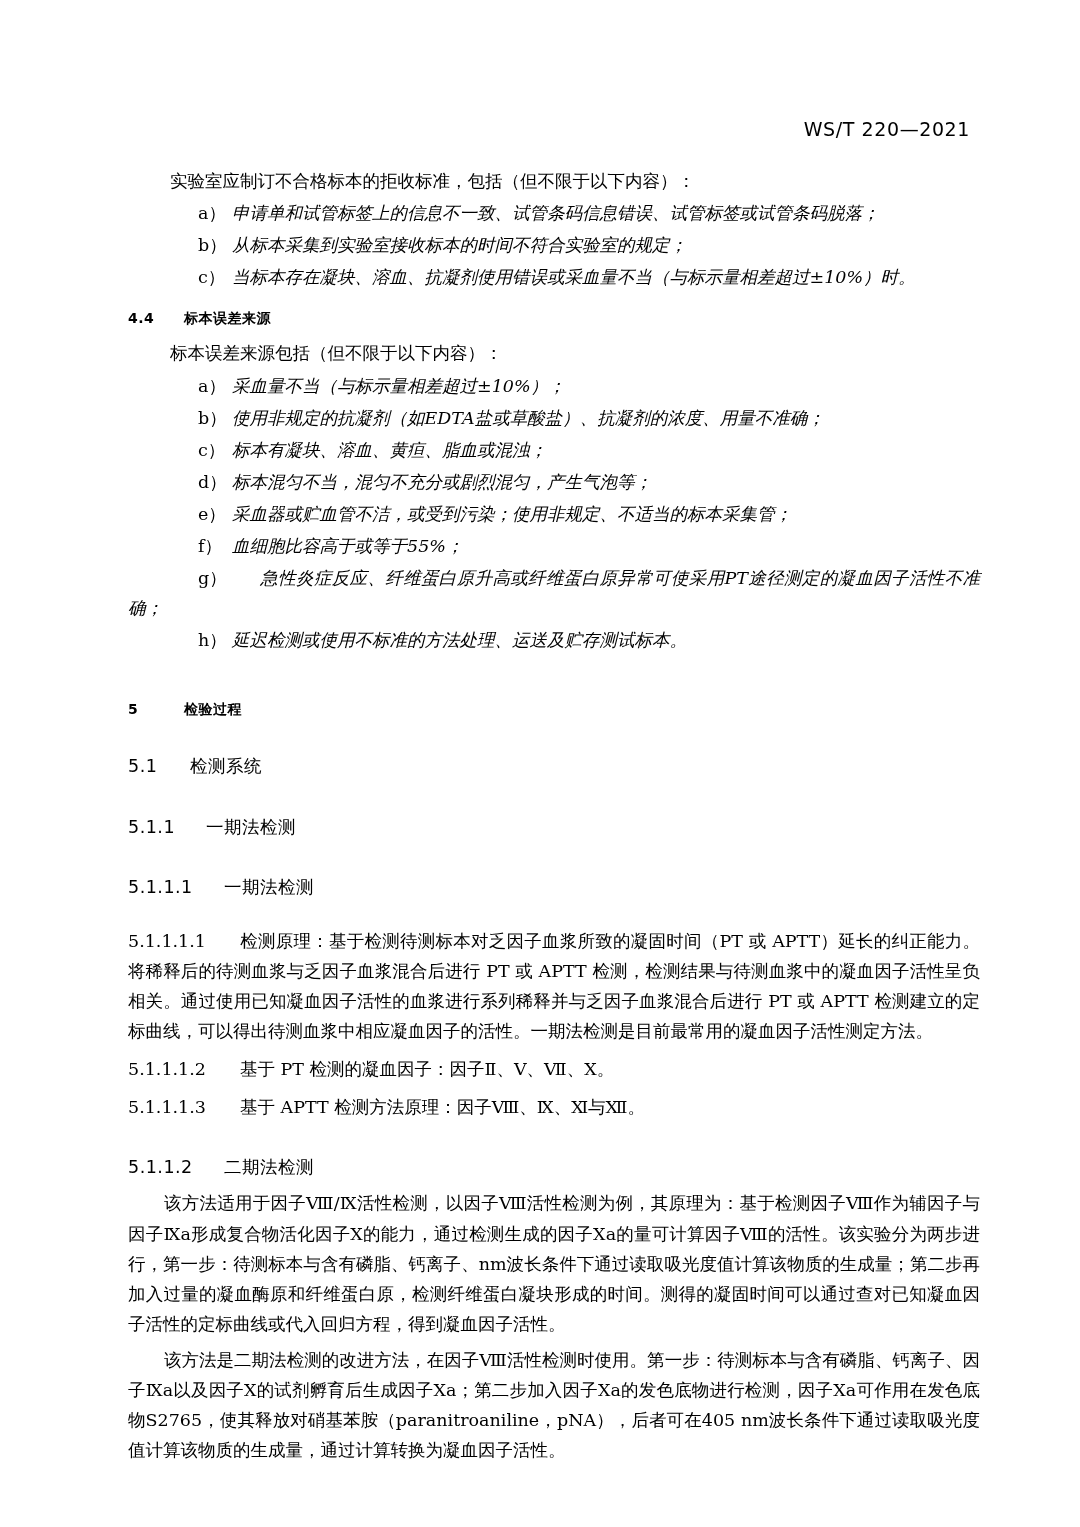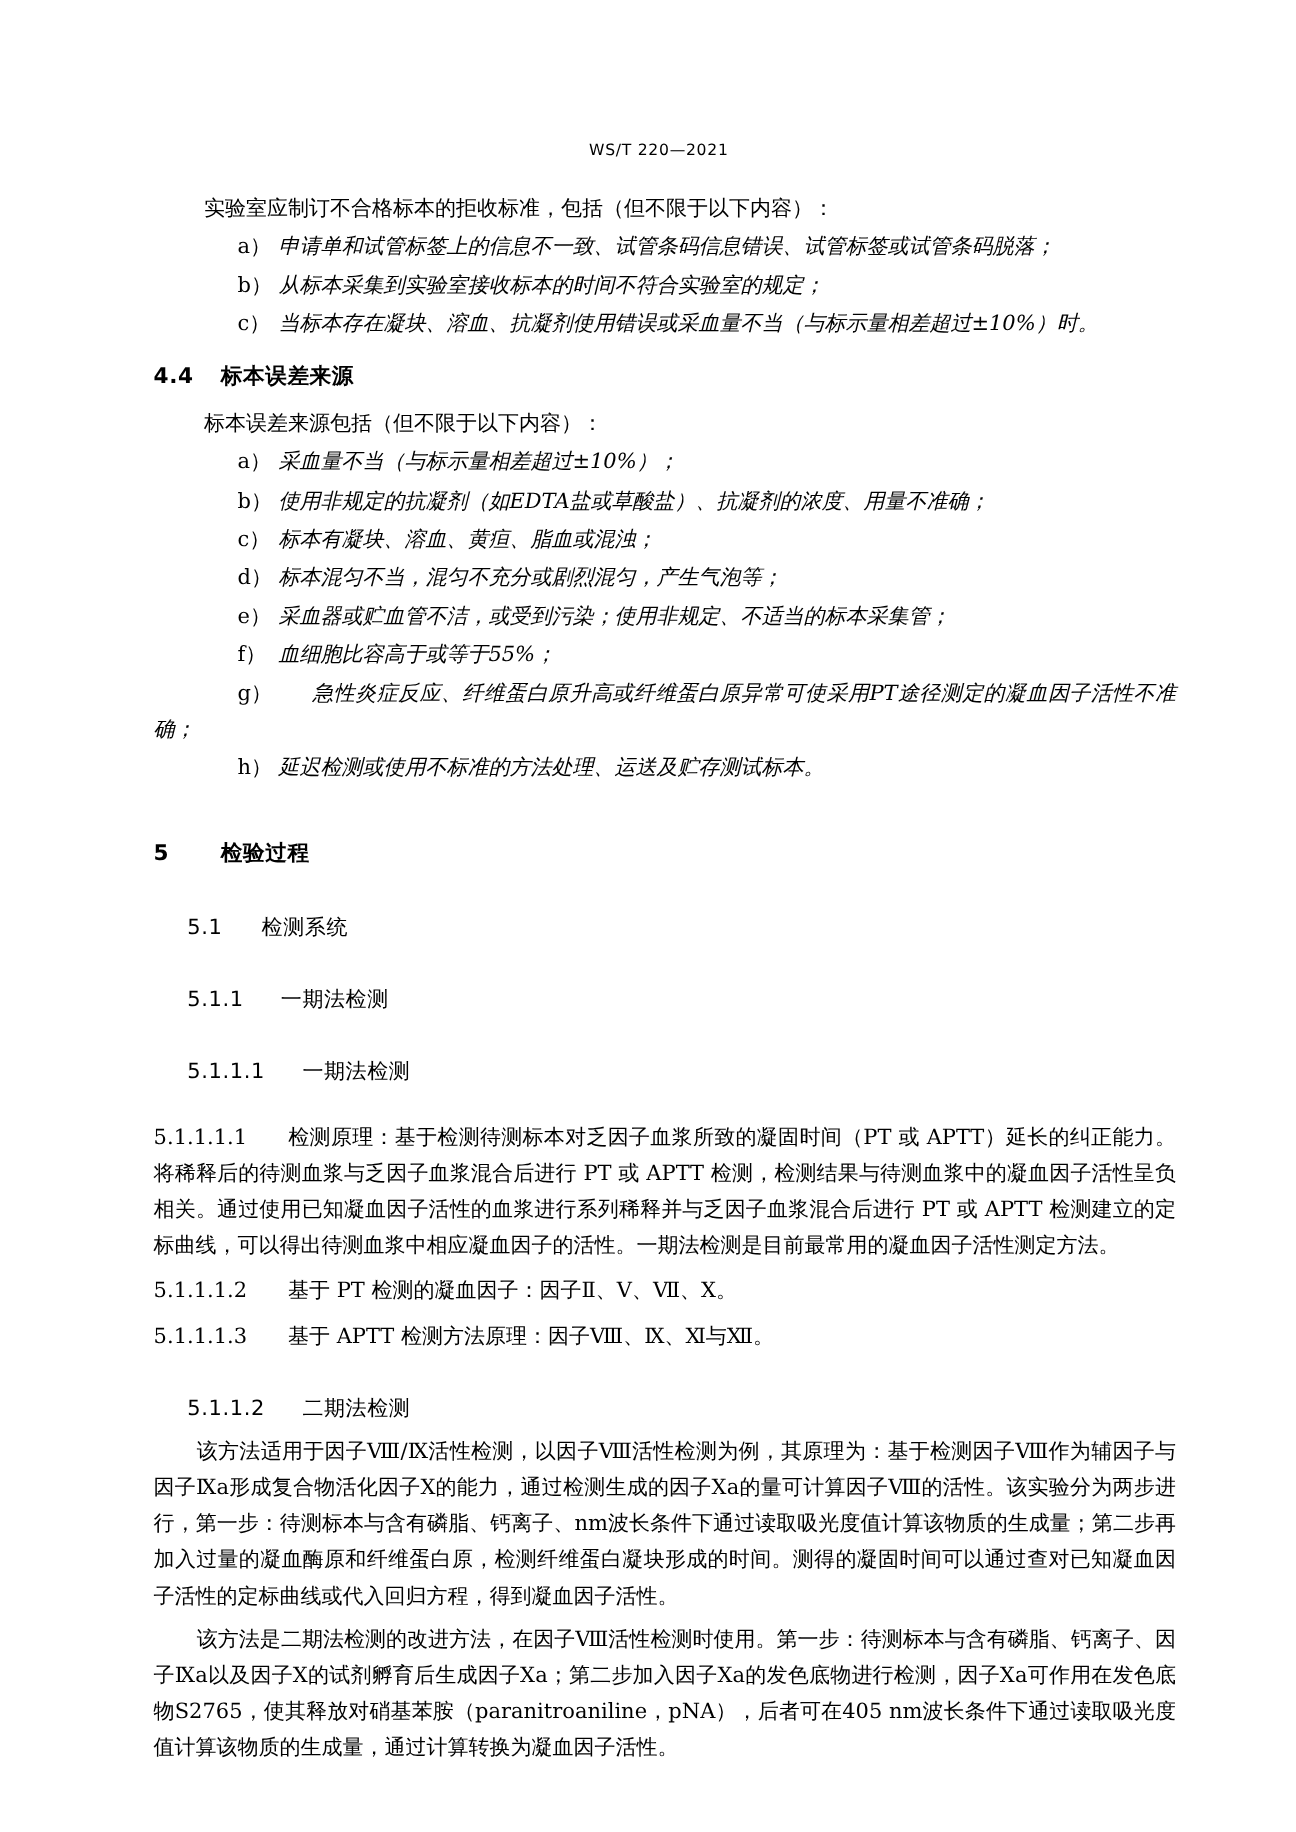--- a/index.html
+++ b/index.html
@@ -15,23 +15,23 @@
     position: relative;
   }
   .page {
     position: relative;
     width: 1080px;
     min-height: 1527px;
     box-sizing: border-box;
     padding: 118px 100px 60px 128px;
   }
   .header {
-    text-align: center;
+    text-align: right;
     font-family: "DejaVu Sans", "Liberation Sans", sans-serif;
-    font-size: 13px;
+    font-size: 19px;
     letter-spacing: 0.6px;
     margin: 0 10px 26px 0;
   }
   .body-text {
     font-size: 17.5px;
     line-height: 1.72;
     text-align: justify;
   }
   .intro-line {
     margin: 0 0 2px 42px;
@@ -67,40 +67,39 @@
     display: inline-block;
     width: 62px;
     padding-left: 70px;
     box-sizing: content-box;
   }
   ul.alpha-list li.wrap-left .item-text {
     display: inline;
   }
   h2.sec-head {
     font-family: "DejaVu Sans", "Liberation Sans", sans-serif;
-    font-size: 18px;
+    font-size: 14px;
     font-weight: bold;
     margin: 14px 0 8px 0;
     letter-spacing: 0.5px;
   }
   h2.sec-head .num {
     display: inline-block;
     min-width: 56px;
   }
   h3.sub-head {
     font-family: "DejaVu Sans", "Liberation Sans", sans-serif;
     font-size: 17.5px;
     font-weight: normal;
     margin: 30px 0 0 0;
     letter-spacing: 0.5px;
   }
   h3.sub-head .num {
     display: inline-block;
     min-width: 44px;
-    margin-left: 28px;
   }
   h3.sub-head.l2 .num { min-width: 62px; }
   h3.sub-head.l3 .num { min-width: 78px; }
   h3.sub-head.l4 .num { min-width: 96px; }
   .gap-sm { height: 16px; }
   .gap-md { height: 26px; }
   .para {
     margin: 6px 0 0 0;
     text-align: justify;
   }

